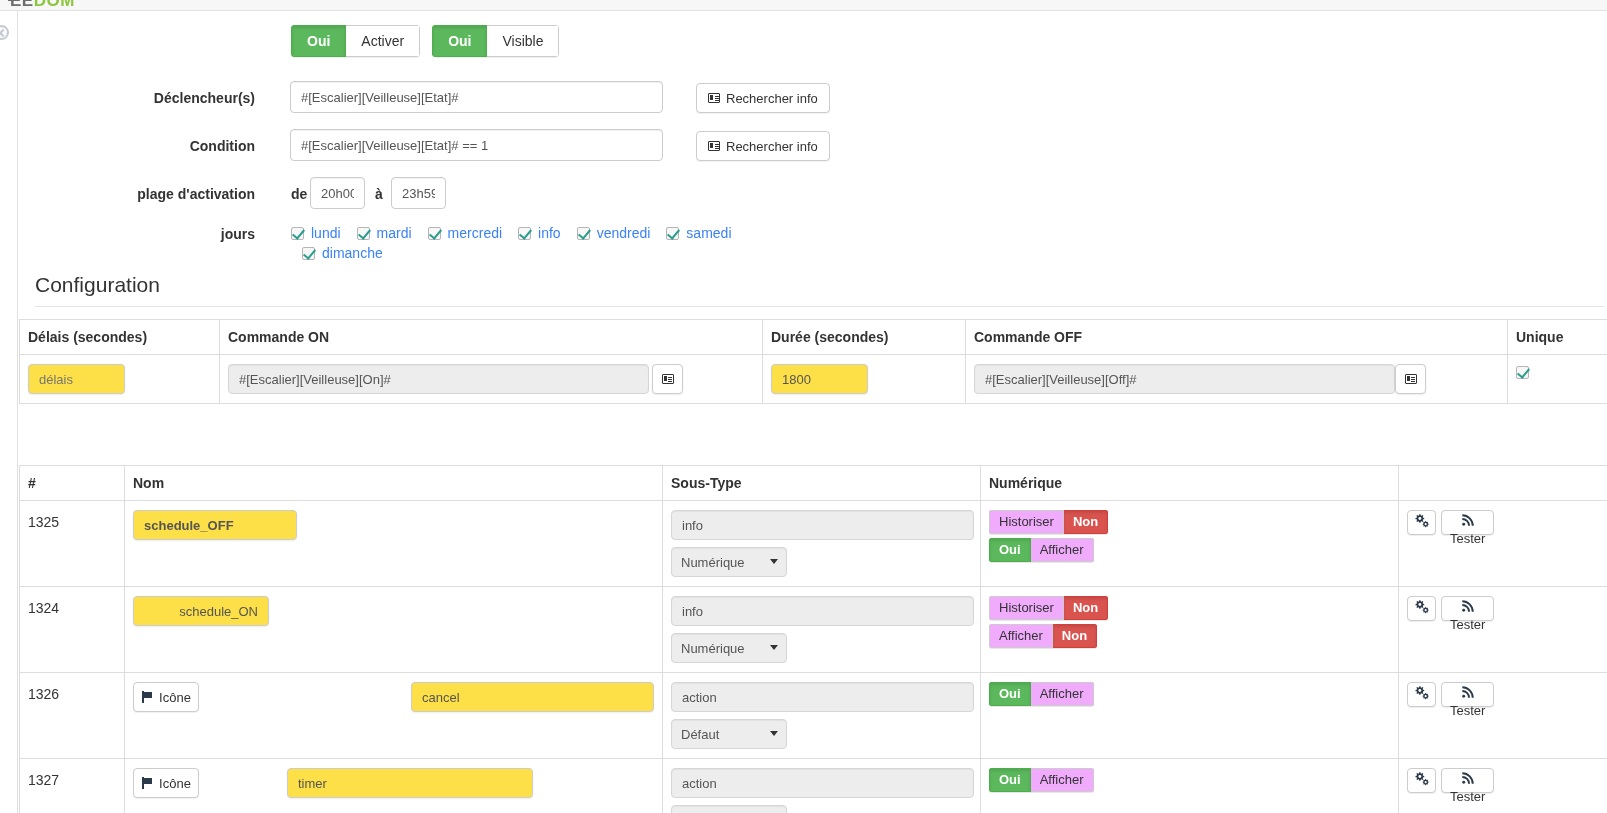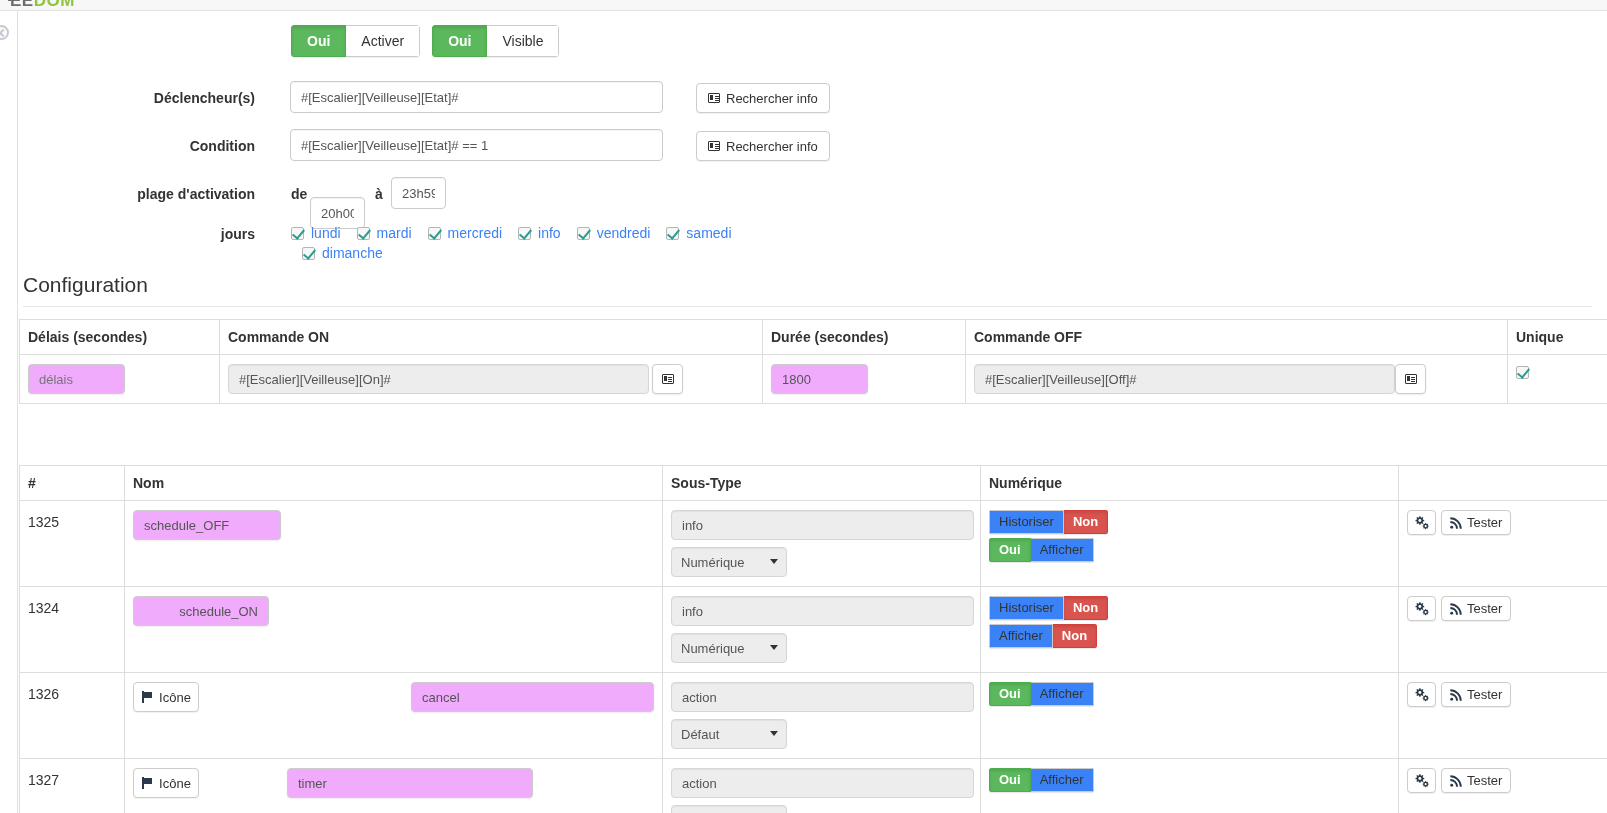--- a/index.html
+++ b/index.html
@@ -190,21 +190,21 @@
   .day {
     display: inline-flex; align-items: center; gap: 7px;
     margin-right: 16px;
     font-size: 14px; color: #3b82f6;
     cursor: pointer;
   }
 
   
   .section-h {
     position: absolute;
-    left: 4px; width: 1569px;
+    left: 16px; width: 1569px;
     font-size: 21px; font-weight: normal;
     color: #333;
     padding-bottom: 9px;
     border-bottom: 1px solid #e5e5e5;
   }
 
   
   table.grid {
     position: absolute;
     border-collapse: collapse;
@@ -241,21 +241,21 @@
     outline: none;
     width: 100%;
   }
   .inp-white {
     height: 30px;
     padding: 5px 10px;
     font-size: 13px;
     color: #555;
     border: 1px solid #cccccc;
     border-radius: 4px;
-    background: #f0abfc;
+    background: #fde047;
     box-shadow: 0 1px 2px rgba(0,0,0,.07);
     outline: none;
   }
   .btn-icon-sq {
     width: 31px; height: 30px;
     display: inline-flex; align-items: center; justify-content: center;
     border: 1px solid #cccccc; border-radius: 4px;
     background: #ffffff; cursor: pointer;
     box-shadow: 0 1px 2px rgba(0,0,0,.07);
     flex: none;
@@ -290,21 +290,21 @@
     display: inline-flex;
     border-radius: 3px;
     overflow: hidden;
     box-shadow: 0 1px 1px rgba(0,0,0,.10);
     margin-bottom: 4px;
   }
   .pill {
     padding: 3px 9px;
     font-size: 13px; line-height: 16px;
     border: 1px solid #cccccc;
-    background: #3b82f6;
+    background: #f0abfc;
     color: #333;
     cursor: pointer;
     white-space: nowrap;
   }
   .pill + .pill { border-left: none; }
   .pill.red {
     background: #d9534f; border-color: #d43f3a;
     color: #fff; font-weight: bold;
     box-shadow: inset 0 2px 3px rgba(0,0,0,.10);
   }
@@ -321,20 +321,21 @@
     padding: 3px 8px;
     font-size: 13px;
     border: 1px solid #cccccc;
     border-radius: 4px;
     background: #ffffff;
     color: #333;
     cursor: pointer;
     display: inline-flex; align-items: center; gap: 5px;
     box-shadow: 0 1px 1px rgba(0,0,0,.07);
     white-space: nowrap;
+    flex-direction: column;
   }
   .nowrap { white-space: nowrap; }
 </style>
 </head>
 <body>
 
 <div id="topbar">
   <div id="logo-wrap">
     <span id="logo-mark"></span>
     <span class="logo-a">EE</span><span class="logo-b">DOM</span>
@@ -372,21 +373,21 @@
     <input class="finput" style="position: absolute; left: 271px; top: 0px; width: 373px;" value="#[Escalier][Veilleuse][Etat]# == 1">
     <button class="btn-default" style="position:absolute; left:677px; top:2px;">
       <span class="ico-list"></span>
       <span>Rechercher info</span>
     </button>
   </div>
 
   <div class="frow" style="top:166px;">
     <div class="flabel" style="left:0; top:9px;">plage d'activation</div>
     <span style="position:absolute; left:272px; top:9px; font-size:14px; font-weight:bold;">de</span>
-    <input class="finput" style="position: absolute; left: 291px; top: 0px; width: 55px; margin-top: 20px;" value="20h00">
+    <input class="finput" style="position: absolute; left: 291px; top: 0px; width: 55px;" value="20h00">
     <span style="position:absolute; left:356px; top:9px; font-size:14px; font-weight:bold;">à</span>
     <input class="finput" style="position: absolute; left: 372px; top: 0px; width: 55px;" value="23h59">
   </div>
 
   <div class="frow" style="top:206px;">
     <div class="flabel" style="left:0; top:9px;">jours</div>
     <div id="days-line1" style="left:272px; top:8px;">
       <label class="day">
           <span class="cbx checked"></span>
           <span>lundi</span>
@@ -486,21 +487,21 @@
         <th>Sous-Type</th>
         <th>Numérique</th>
         <th></th>
       </tr>
     </thead>
     <tbody id="actionneur-body">
         <tr>
           <td class="nowrap" style="padding-top: 13px;"><span>1325</span></td>
           <td style="height: 74px;">
             <div style="display: flex; align-items: flex-start; gap: 0px;">
-              <input class="inp-white" value="schedule_OFF" style="width: 148px;">
+              <input class="inp-white" value="schedule_OFF" style="width: 164px; font-weight: bold;">
             </div>
           </td>
           <td><input class="inp-grey" value="info" style="width: 303px; display: block;"><div class="sel-wrap"><select class="sel"><option>Numérique</option></select><span class="sel-caret"></span></div></td>
           <td>
             <div class="pill-rows">
               <div class="pill-group">
                 <span class="pill">Historiser</span>
                 <span class="pill red">Non</span>
               </div>
               <div class="pill-group">

